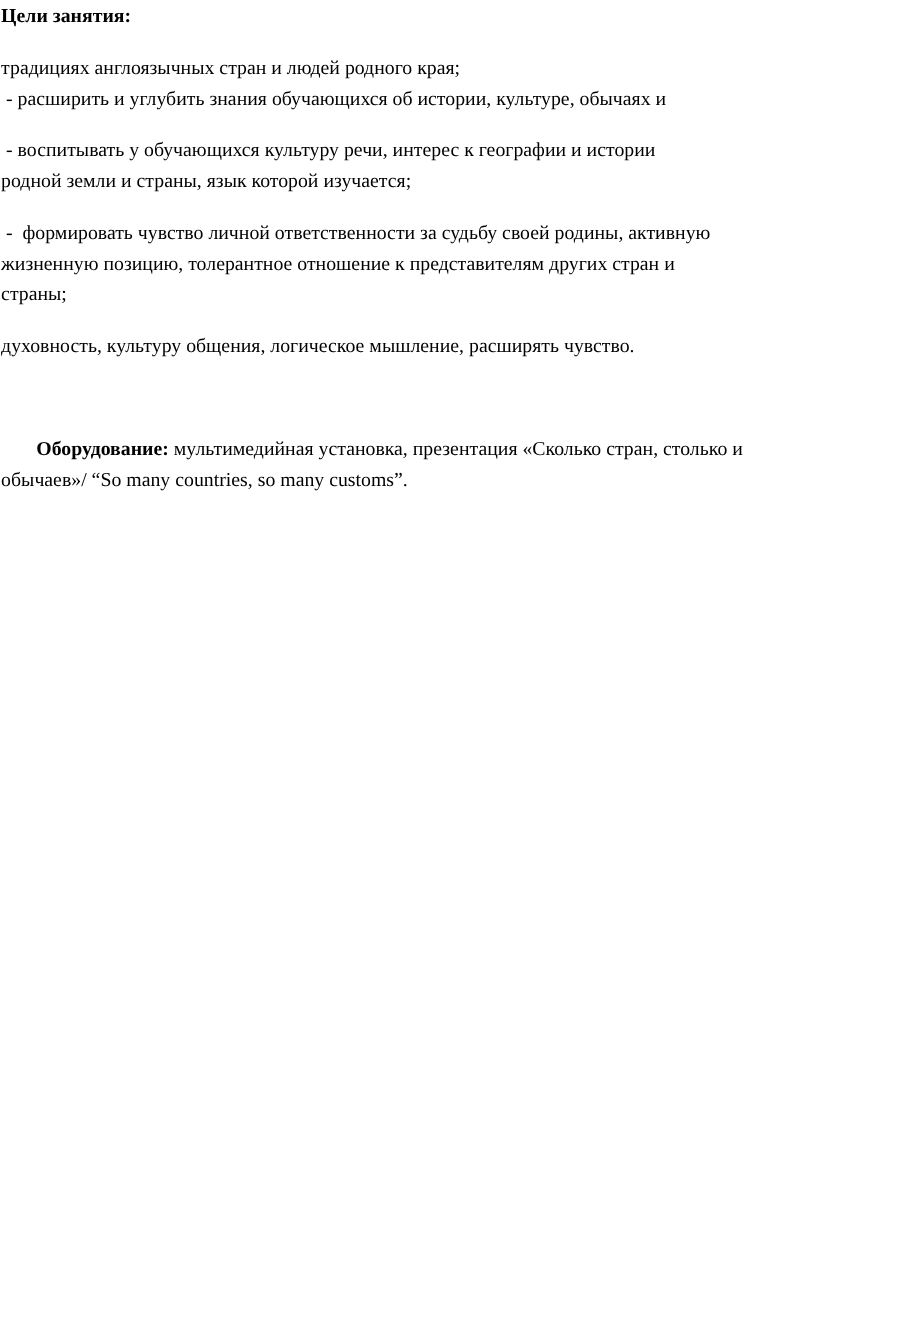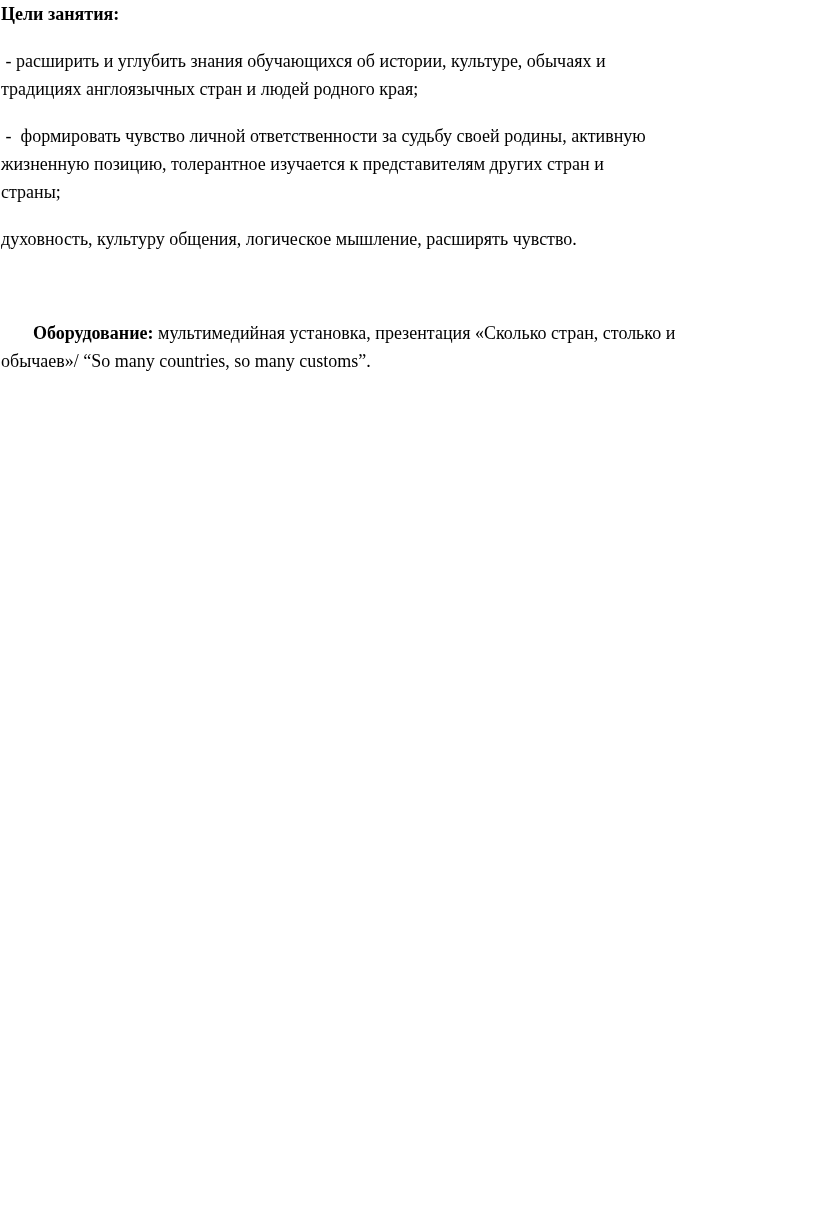--- a/index.html
+++ b/index.html
@@ -46,29 +46,33 @@
 </head>
 <body>
 
 <div class="page">
 
   <p class="para heading">
     <span class="line">Цели занятия:</span>
   </p>
 
   <p class="para">
+    <span class="line">традициях англоязычных стран и людей родного края;</span>
     <span class="line"> - расширить и углубить знания обучающихся об истории, культуре, обычаях и</span>
-    <span class="line">традициях англоязычных стран и людей родного края;</span>
   </p>
 
+  <p class="para">
+    <span class="line"> - воспитывать у обучающихся культуру речи, интерес к географии и истории</span>
+    <span class="line">родной земли и страны, язык которой изучается;</span>
+  </p>
 
 
   <p class="para">
     <span class="line"> -  формировать чувство личной ответственности за судьбу своей родины, активную</span>
-    <span class="line">жизненную позицию, толерантное изучается к представителям других стран и</span>
+    <span class="line">жизненную позицию, толерантное отношение к представителям других стран и</span>
     <span class="line">страны;</span>
   </p>
 
   <p class="para">
     <span class="line">духовность, культуру общения, логическое мышление, расширять чувство.</span>
   </p>
 
   <div class="blank-line"></div>
 
   <p class="para">

